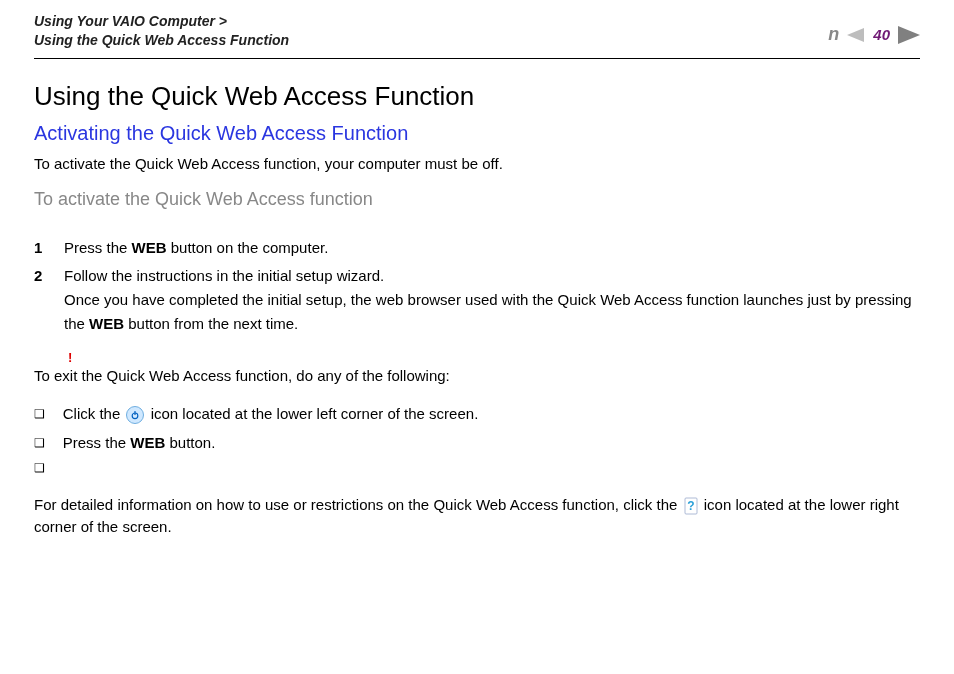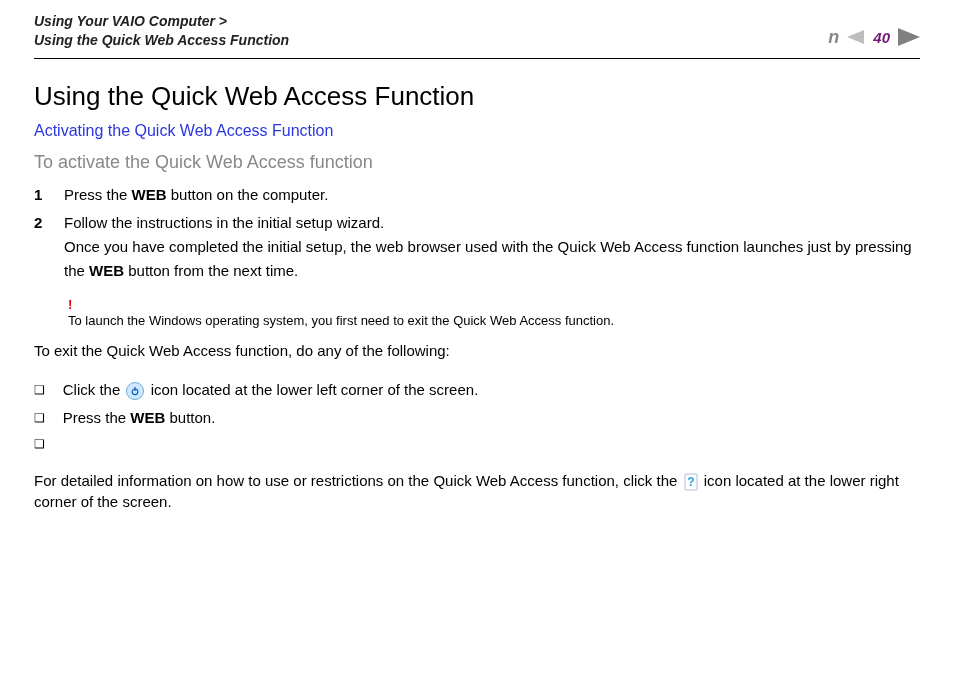--- a/index.html
+++ b/index.html
@@ -1,27 +1,27 @@
 <!DOCTYPE html>
 <html><head>
 <meta charset="utf-8">
 <style>
   html,body{margin:0;padding:0;background:#fff;font-family:Arial,Helvetica,sans-serif;color:#000;width:954px}
   .page{padding:0 34px 30px 34px;box-sizing:border-box}
-  .hdr{display:flex;justify-content:space-between;align-items:flex-end;border-bottom:1px solid #000;padding:12px 0 8px}
+  .hdr{display:flex;justify-content:space-between;align-items:center;border-bottom:1px solid #000;padding:12px 0 8px}
   .hdr-left{font-weight:bold;font-style:italic;font-size:14px;line-height:1.35;color:#222}
   .hdr-left a{color:inherit;text-decoration:none}
   .hdr-right{display:flex;align-items:center;gap:8px;padding-top:8px}
   .pg-num{font-weight:bold;font-style:italic;font-size:15px;color:#701a75}
   .nav-arrow svg{display:block}
   .content{padding-top:22px}
   h1.title{font-size:26px;font-weight:400;margin:0 0 10px}
   p.body{margin:0 0 14px;font-size:15px;line-height:1.45}
-  h2.sub{color:#2a36e0;font-size:16px;font-weight:400;margin:6px 0 8px}
-  h3.instr{color:#888;font-size:18px;font-weight:400;margin:12px 0 10px}
+  h2.sub{color:#2a36e0;font-size:20px;font-weight:400;margin:6px 0 8px}
+  h3.instr{color:#888;font-size:18px;font-weight:400;margin:12px 0 26px}
   ol.steps{list-style:none;margin:0 0 14px;padding:0}
   ol.steps>li{display:flex;gap:18px;font-size:15px;line-height:1.6;margin-bottom:4px}
   ol.steps .num{font-weight:bold;min-width:12px}
   .note-bang{color:#d00;font-weight:bold;font-size:13px;margin:2px 0 0 34px}
   .note-text{font-size:13px;margin:0 0 10px 34px;line-height:1.4}
   ul.sq{list-style:none;margin:2px 0 14px;padding:0}
   ul.sq>li{display:flex;gap:18px;align-items:center;font-size:15px;line-height:1.9}
   .sq-mark{font-size:12px}
   .inline-icon{display:inline-flex;vertical-align:middle;margin:0 2px}
   .power-ico{width:16px;height:16px;border-radius:50%;background:#cfe8ff;border:1px solid #6faee0;display:inline-flex;align-items:center;justify-content:center}
@@ -52,40 +52,40 @@
             <polygon points="0,0 0,18 22,9" fill="#808080"></polygon>
           </svg>
       </span>
     </div>
   </div>
 
   <div class="content">
     <h1 class="title">Using the Quick Web Access Function</h1>
 
     <h2 class="sub">Activating the Quick Web Access Function</h2>
+    <p class="body">To activate the Quick Web Access function, your computer must be off.</p>
     <h3 class="instr">To activate the Quick Web Access function</h3>
 
     <ol class="steps">
       <li>
         <span class="num">1</span>
         <span>
           <span>Press the </span><span class="b">WEB</span><span> button on the computer.</span>
         </span>
       </li>
       <li>
         <span class="num">2</span>
         <span>
           <span>Follow the instructions in the initial setup wizard.</span><br>
           <span>Once you have completed the initial setup, the web browser used with the Quick Web Access function launches just by pressing the </span><span class="b">WEB</span><span> button from the next time.</span>
         </span>
       </li>
     </ol>
 
     <div class="note-bang">!</div>
-    <p class="note-text">To launch the Windows operating system, you first need to exit the Quick Web Access function.</p>
     <p class="body">To exit the Quick Web Access function, do any of the following:</p>
 
     <ul class="sq">
       <li>
         <span class="sq-mark">❑</span>
         <span>
           <span>Click the </span>
           <span class="inline-icon power-ico">
             <svg viewBox="0 0 12 12">
                 <circle cx="6" cy="7" r="3.4" fill="none" stroke="#0060c0" stroke-width="1.4"></circle>

